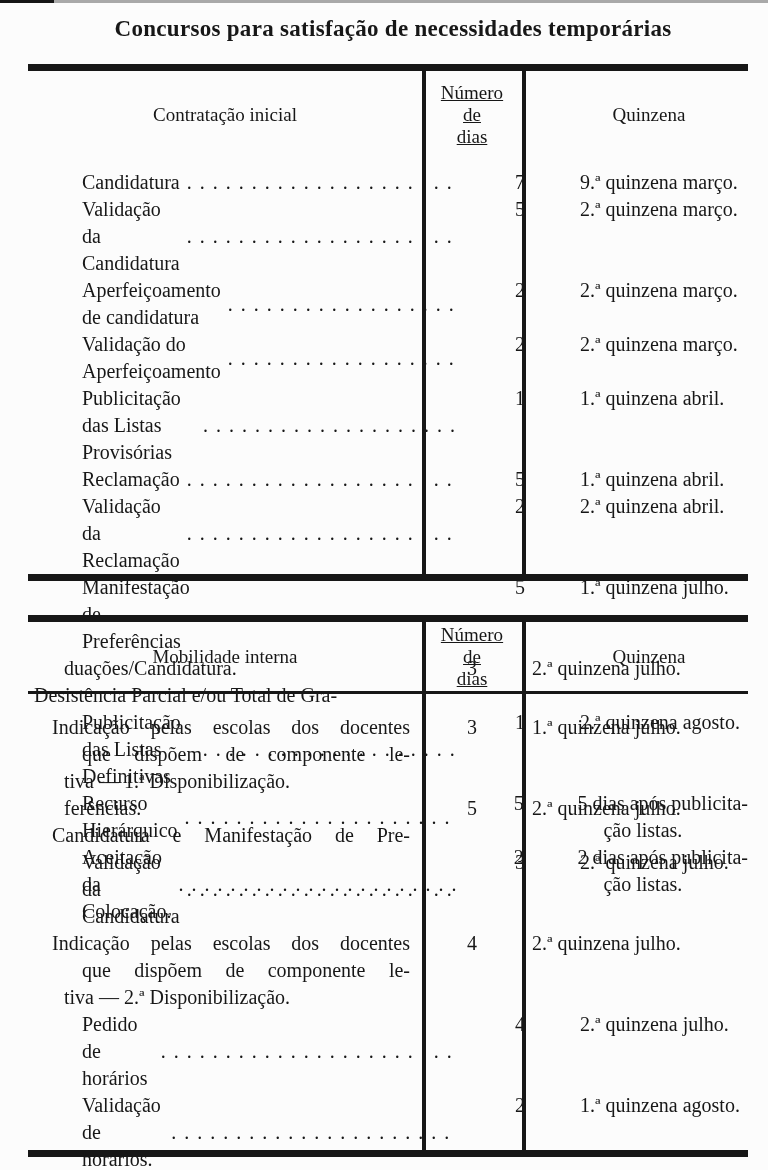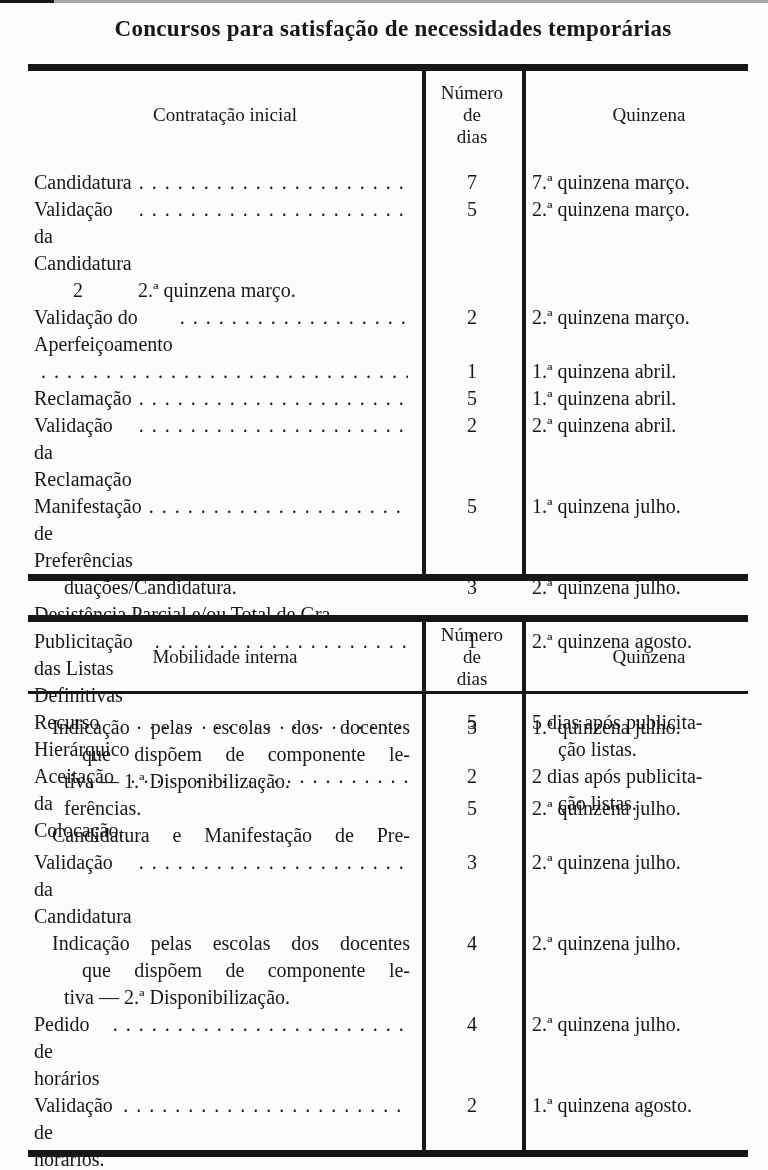--- a/index.html
+++ b/index.html
@@ -27,28 +27,28 @@
   }
   #t1 { top: 64px;  height: 517px; }
   #t2 { top: 615px; height: 542px; }
   .vl { position: absolute; top: 0; bottom: 0; width: 4px; background: #171717; }
   .vl1 { left: 394px; }
   .vl2 { left: 494px; }
   .thead { display: flex; align-items: center; font-size: 19px; }
   #t1 .thead { height: 88px; }
   #t2 .thead { height: 72px; border-bottom: 3px solid #171717; }
   .h1 { width: 394px; text-align: center; }
-  .h2 { width: 100px; text-align: center; line-height: 22px; }
+  .h2 { width: 100px; text-align: center; line-height: 22px; text-decoration: underline; }
   .h3 { flex: 1; text-align: center; padding-left: 28px; }
   .tbody { font-size: 20px; line-height: 27px; }
   #t1 .tbody { padding-top: 10px; }
   #t2 .tbody { padding-top: 20px; }
   .row { display: flex; align-items: flex-start; }
   .c1 { width: 394px; padding-left: 6px; padding-right: 12px; }
-  .cf { display: flex; align-items: flex-start; }
+  .cf { display: flex; align-items: center; margin-left: 48px; }
   .c2 { width: 100px; text-align: center; }
   .c3 { flex: 1; padding-left: 10px; }
   .leader {
     flex: 1 1 auto; overflow: hidden; white-space: nowrap;
     margin-left: 7px; margin-right: 2px; letter-spacing: 1.5px;
   }
   .leader::after {
     content: ". . . . . . . . . . . . . . . . . . . . . . . . . . . . . . . . . . . . . . . . . . . . . . . .";
   }
   .ln { white-space: nowrap; }
@@ -80,55 +80,60 @@
 
     <div class="tbody">
 
       <div class="row">
         <div class="c1 cf">
             <span>Candidatura</span>
             <span class="leader"></span>
           </div>
         <div class="c2">7</div>
         <div class="c3">
-            <div class="ln">7.ª quinzena março.</div>
+            <div class="ln">9.ª quinzena março.</div>
           </div>
       </div>
 
       <div class="row">
         <div class="c1 cf">
             <span>Validação da Candidatura</span>
             <span class="leader"></span>
           </div>
         <div class="c2">5</div>
         <div class="c3">
             <div class="ln">2.ª quinzena março.</div>
           </div>
       </div>
 
       <div class="row">
+        <div class="c1 cf">
+            <span>Aperfeiçoamento de candidatura</span>
+            <span class="leader"></span>
+          </div>
         <div class="c2">2</div>
         <div class="c3">
             <div class="ln">2.ª quinzena março.</div>
           </div>
       </div>
 
       <div class="row">
         <div class="c1 cf">
             <span>Validação do Aperfeiçoamento</span>
             <span class="leader"></span>
           </div>
         <div class="c2">2</div>
         <div class="c3">
             <div class="ln">2.ª quinzena março.</div>
           </div>
       </div>
 
       <div class="row">
         <div class="c1 cf">
+            <span>Publicitação das Listas Provisórias</span>
             <span class="leader"></span>
           </div>
         <div class="c2">1</div>
         <div class="c3">
             <div class="ln">1.ª quinzena abril.</div>
           </div>
       </div>
 
       <div class="row">
         <div class="c1 cf">

